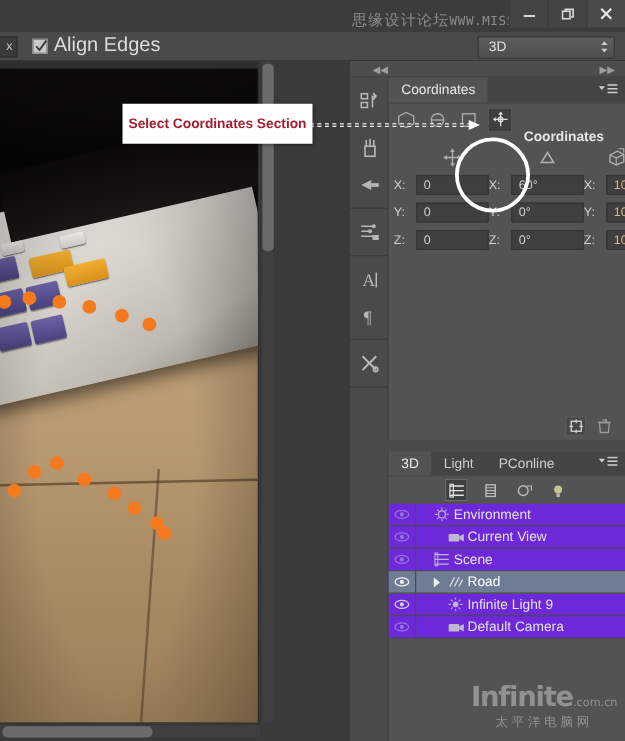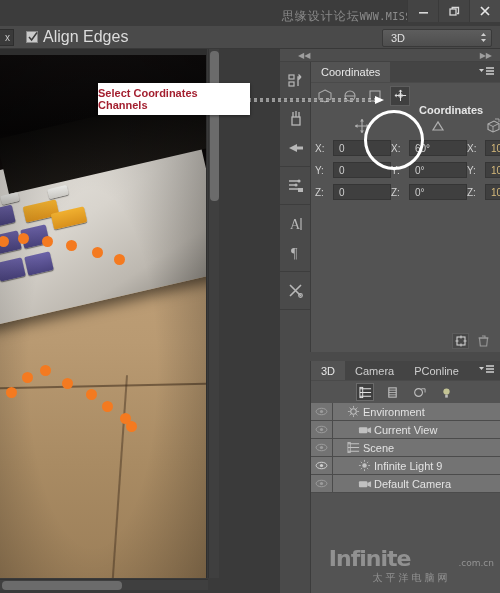--- a/index.html
+++ b/index.html
@@ -294,21 +294,21 @@
     height: 20px; background: #444; display: flex; position: relative;
     border-bottom: 1px solid #4a4a4a;
   }
   #threed-subtools {
     height: 22px; display: flex; align-items: center; justify-content: center; gap: 9px;
     background: #535353;
   }
   .subtool { width: 18px; height: 18px; display:flex; align-items:center; justify-content:center; opacity:.85; }
   .subtool.active { background: #3f3f3f; border: 1px solid #6a6a6a; opacity: 1; }
 
-  #layer-list { background: #737373; }
+  #layer-list { background: #6d28d9; }
   .layer-row {
     height: 18px; display: flex; align-items: center;
     border-bottom: 1px solid #4b4b4b;
     position: relative;
   }
   .layer-row.selected { background: #6f7d94; }
   .eye-cell {
     width: 22px; height: 18px; display: flex; align-items: center; justify-content: center;
     border-right: 1px solid #4b4b4b;
   }
@@ -327,21 +327,21 @@
 
   
   #watermark-bottom {
     position: absolute; right: 6px; bottom: 8px;
     text-align: center; opacity: .5; z-index: 30;
   }
   #watermark-bottom .pc {
     font-size: 22px; font-weight: bold; color: #d0d0d0;
     font-family: "DejaVu Sans", sans-serif; letter-spacing: -1px;
   }
-  #watermark-bottom .pc .sm { font-size: 9px; font-weight: normal; letter-spacing: 0; padding-left: 48px; }
+  #watermark-bottom .pc .sm { font-size: 9px; font-weight: normal; letter-spacing: 0; }
   #watermark-bottom .cn2 {
     font-size: 10px; color: #d0d0d0; letter-spacing: 3px;
     font-family: "DejaVu Sans", sans-serif;
   }
 </style>
 </head>
 <body>
 
 <div id="titlebar">
 
@@ -436,21 +436,21 @@
 
   <div id="canvas-scroll-v">
     <div class="thumb"></div>
   </div>
   <div id="canvas-scroll-h">
     <div class="thumb"></div>
   </div>
 </div>
 
 <div id="callout">
-  <span>Select Coordinates Channels</span>
+  <span>Select Coordinates Section</span>
 </div>
 <svg id="callout-arrow" viewBox="0 0 136 8">
   <line x1="0" y1="4" x2="128" y2="4" stroke="#ffffff" stroke-width="3" stroke-dasharray="3,3"></line>
   <line x1="0" y1="4" x2="128" y2="4" stroke="#2b2b2b" stroke-width="1" stroke-dasharray="3,3"></line>
   <path d="M127 0 L136 4 L127 8 Z" fill="#ffffff"></path>
 </svg>
 
 <div id="dock">
 
   <div id="dock-collapse">
@@ -631,21 +631,21 @@
   <div id="dock-divider"></div>
   <div id="threed-left-fill"></div>
 
   <div id="threed-panel">
 
     <div id="threed-tabs">
       <div class="tab active">
         <span>3D</span>
       </div>
       <div class="tab">
-        <span>Camera</span>
+        <span>Light</span>
       </div>
       <div class="tab">
         <span>PConline</span>
       </div>
       <div id="props-menu" style="top:4px;">
         <svg width="16" height="10" viewBox="0 0 16 10">
           <path d="M0 2 L5 2 L2.5 5 Z" fill="#cfcfcf"></path>
           <path d="M7 1 H15 M7 4 H15 M7 7 H15" stroke="#cfcfcf" stroke-width="1.3"></path>
         </svg>
       </div>
@@ -724,20 +724,39 @@
         <div class="tri-cell"></div>
         <div class="layer-ico">
           <svg width="13" height="13" viewBox="0 0 14 14">
             <path d="M1 3 H13 M1 7 H13 M1 11 H13" stroke="#cfcfcf" stroke-width="1.1"></path>
             <rect x="1" y="1.5" width="2.5" height="11" fill="none" stroke="#cfcfcf" stroke-width=".9"></rect>
           </svg>
         </div>
         <span class="layer-name">Scene</span>
       </div>
 
+      <div class="layer-row selected visible-on">
+        <div class="eye-cell">
+          <svg width="13" height="9" viewBox="0 0 14 10">
+            <ellipse cx="7" cy="5" rx="6" ry="3.6" fill="none" stroke="#f2f2f2" stroke-width="1.2"></ellipse>
+            <circle cx="7" cy="5" r="1.9" fill="#f2f2f2"></circle>
+          </svg>
+        </div>
+        <div class="tri-cell indent-1">
+          <svg width="7" height="8" viewBox="0 0 7 8">
+            <path d="M1 0 L6 4 L1 8 Z" fill="#f0f0f0"></path>
+          </svg>
+        </div>
+        <div class="layer-ico">
+          <svg width="13" height="12" viewBox="0 0 14 13">
+            <path d="M2 10 L6 2 M6 10 L10 2 M10 10 L13 4" stroke="#e8e8e8" stroke-width="1.2"></path>
+          </svg>
+        </div>
+        <span class="layer-name">Road</span>
+      </div>
 
       <div class="layer-row visible-on">
         <div class="eye-cell">
           <svg width="13" height="9" viewBox="0 0 14 10">
             <ellipse cx="7" cy="5" rx="6" ry="3.6" fill="none" stroke="#cfcfcf" stroke-width="1.1"></ellipse>
             <circle cx="7" cy="5" r="1.8" fill="#cfcfcf"></circle>
           </svg>
         </div>
         <div class="tri-cell indent-1"></div>
         <div class="layer-ico">

